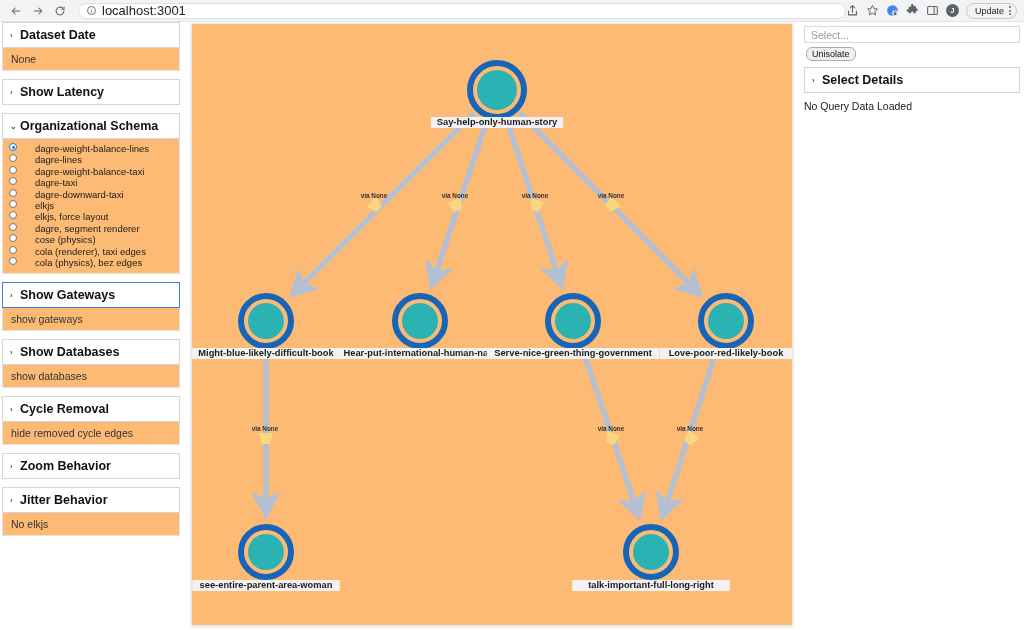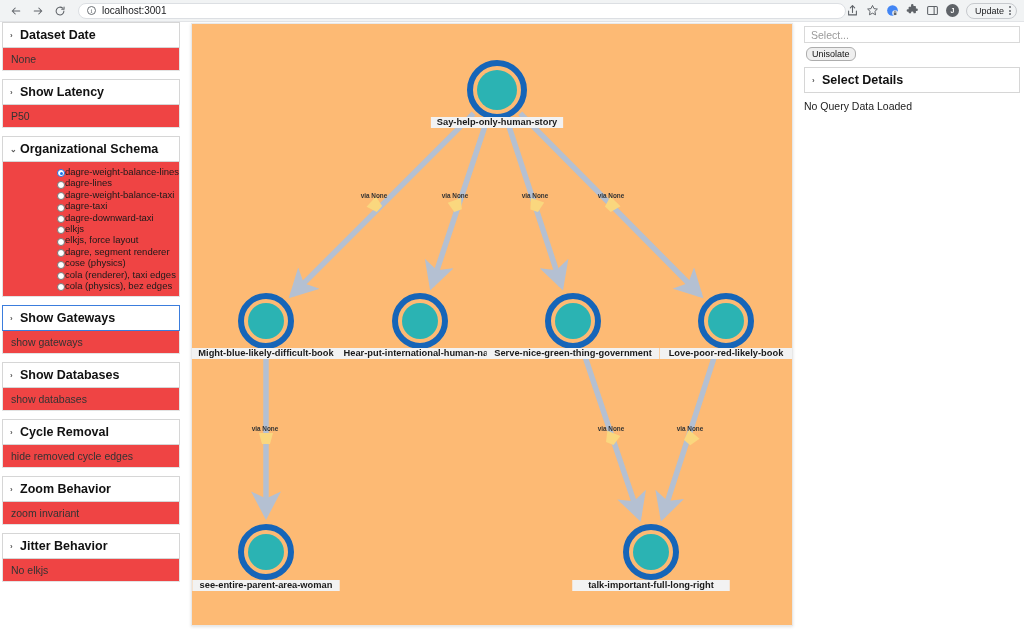--- a/index.html
+++ b/index.html
@@ -44,21 +44,21 @@
     border-radius: 50%;
     color: #6b7075;
     font-size: 7px;
     line-height: 8px;
     text-align: center;
     margin-right: 6px;
     flex: none;
     font-family: "Liberation Serif", serif;
   }
   .omnibox .url {
-    font-size: 10px; color: #202124;
+    font-size: 13px; color: #202124;
     white-space: nowrap; overflow: hidden;
   }
   .toolbar-right {
     display: flex; align-items: center; gap: 7px;
     margin-left: auto; padding-right: 7px;
   }
   .ticon { width: 13px; height: 13px; color: #5f6368; display: block; }
   .ext-icon-blue { color: #4285f4; }
   .avatar {
     width: 13px; height: 13px; border-radius: 50%;
@@ -100,31 +100,30 @@
     background: #ffffff;
     padding: 5px 6px 5px 7px;
     display: flex; align-items: center; gap: 4px;
     font-size: 12.5px; font-weight: bold; color: #111111;
   }
   .panel-header.focused { border: 1.5px solid #3b7ddd; }
   .caret { font-size: 8px; color: #555; width: 6px; flex: none; }
   .panel-body {
     border: 1px solid #e3e3e3;
     border-top: none;
-    background: #ef4444;
+    background: #fdba74;
     padding: 5px 8px;
     font-size: 10.5px; color: #333333;
   }
   .radio-list { padding: 4px 6px 5px 6px; }
   .radio-row {
-    display: flex; align-items: flex-end; gap: 0;
+    display: flex; align-items: flex-start; gap: 18px;
     font-size: 9.5px; color: #1a1a1a;
     line-height: 11.4px;
     white-space: nowrap;
-    margin-left: 48px;
   }
   .radio-dot {
     width: 8px; height: 8px; border-radius: 50%;
     border: 1px solid #767676; background: #fff;
     flex: none; position: relative;
   }
   .radio-row.sel .radio-dot {
     border-color: #1a73e8;
     background: #fff;
   }
@@ -258,21 +257,20 @@
         <span>Dataset Date</span>
       </div>
       <div class="panel-body">None</div>
     </div>
 
     <div class="panel">
       <div class="panel-header">
         <span class="caret">›</span>
         <span>Show Latency</span>
       </div>
-      <div class="panel-body">P50</div>
     </div>
 
     <div class="panel">
       <div class="panel-header">
         <span class="caret">⌄</span>
         <span>Organizational Schema</span>
       </div>
       <div class="panel-body radio-list" id="schema-radio-list">
           <div class="radio-row sel">
             <span class="radio-dot"></span>
@@ -343,21 +341,20 @@
         <span>Cycle Removal</span>
       </div>
       <div class="panel-body">hide removed cycle edges</div>
     </div>
 
     <div class="panel">
       <div class="panel-header">
         <span class="caret">›</span>
         <span>Zoom Behavior</span>
       </div>
-      <div class="panel-body">zoom invariant</div>
     </div>
 
     <div class="panel">
       <div class="panel-header">
         <span class="caret">›</span>
         <span>Jitter Behavior</span>
       </div>
       <div class="panel-body">No elkjs</div>
     </div>
 

